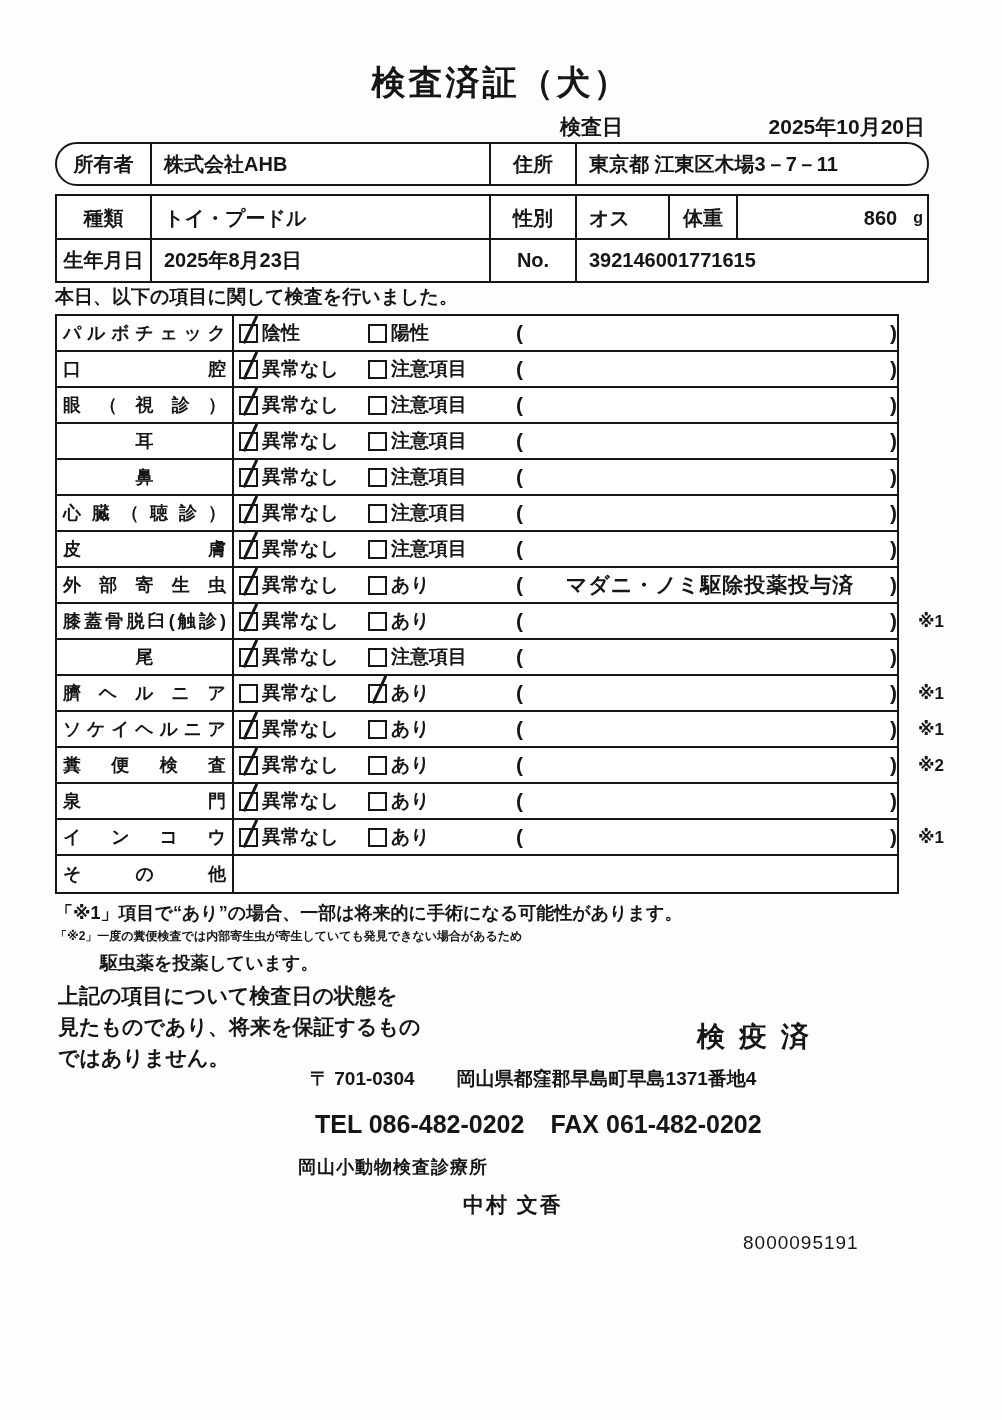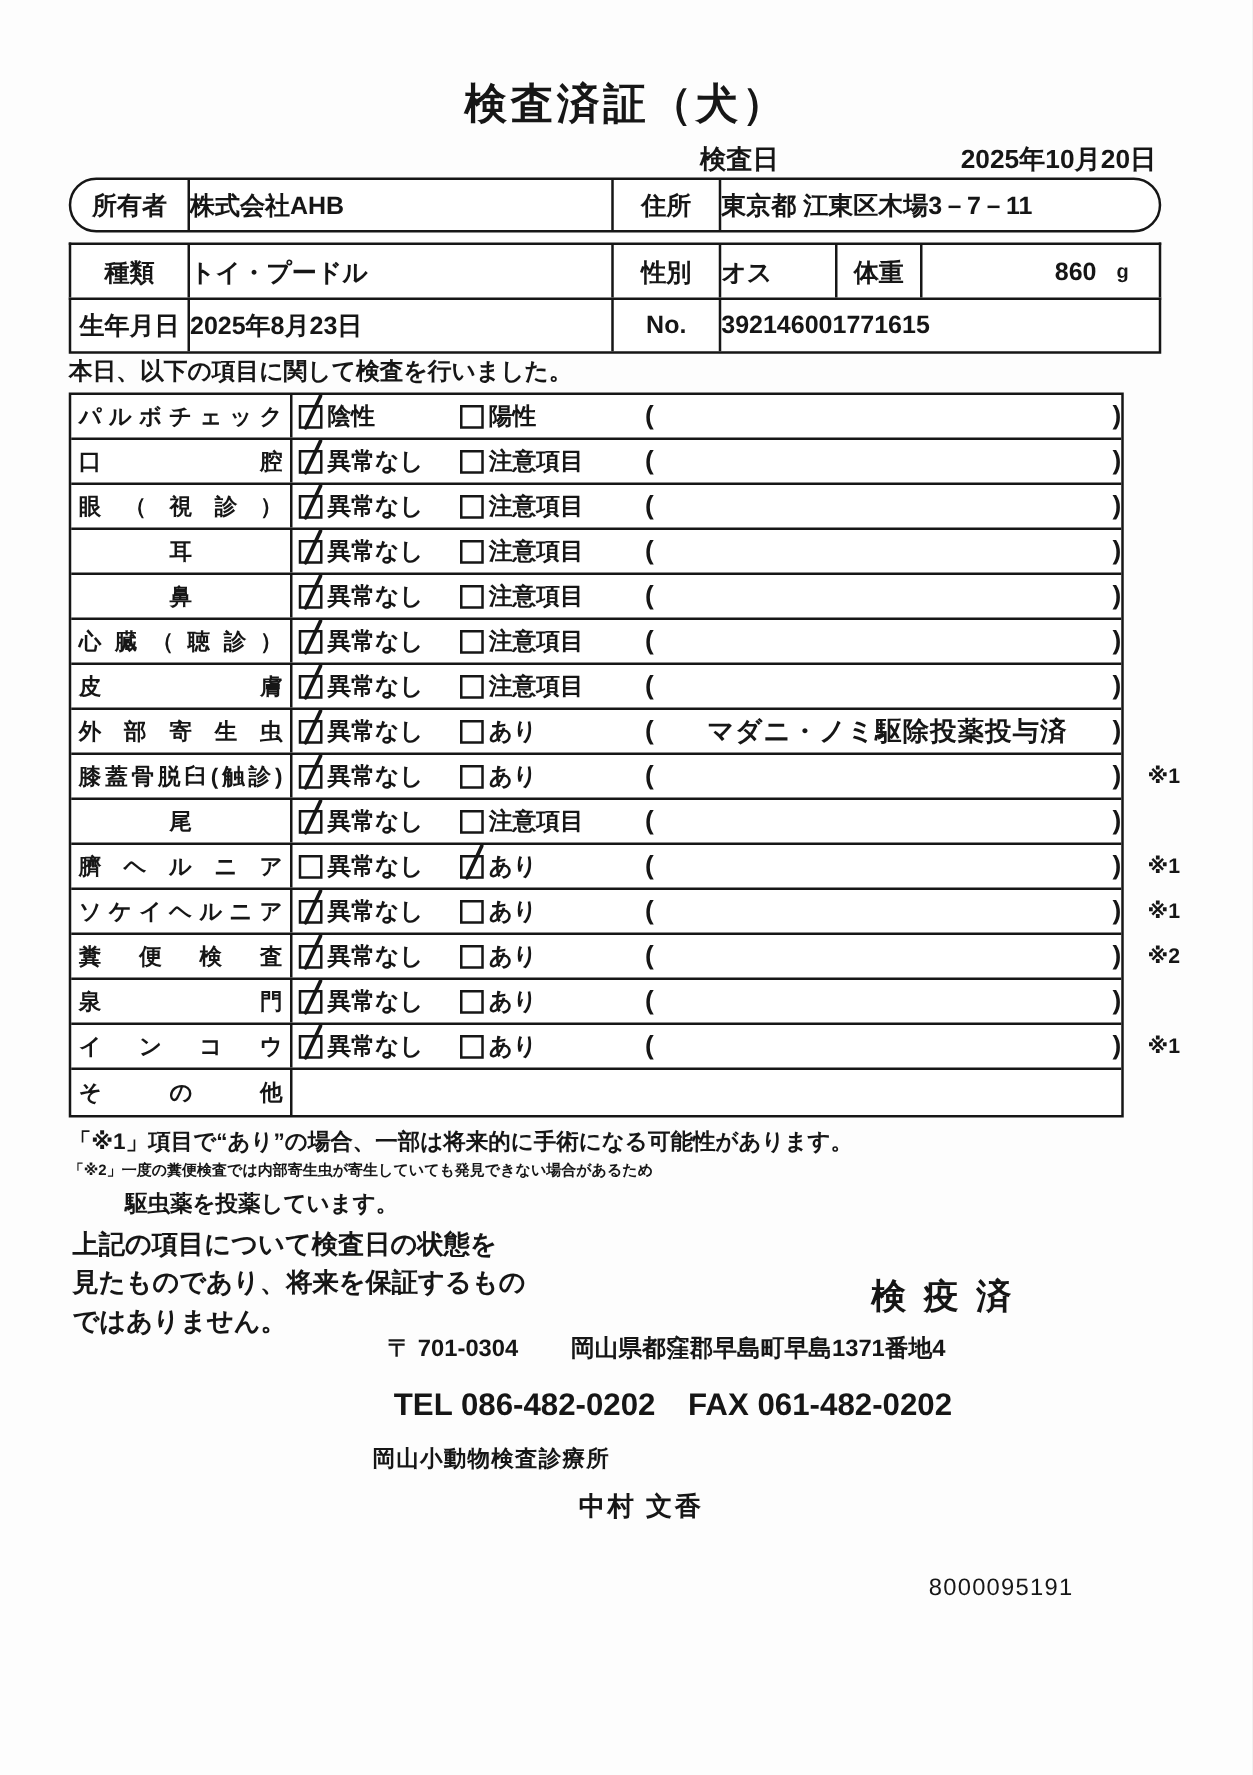--- a/index.html
+++ b/index.html
@@ -17,22 +17,22 @@
   .exam-date-value{right:77px;top:113px;font-size:21px;font-weight:600;}
 
   
   .tbl{border:2.5px solid #161616;background:#fff;}
   .owner-tbl{left:55px;top:142px;width:870px;height:40px;display:grid;grid-template-columns:93px 339px 86px 1fr;border-radius:22px;}
   .info-row1{left:55px;top:194px;width:870px;height:44px;display:grid;grid-template-columns:93px 339px 86px 93px 68px 1fr;border-bottom:none;}
   .info-row2{left:55px;top:238px;width:870px;height:41px;display:grid;grid-template-columns:93px 339px 86px 1fr;}
   .tcell{display:flex;align-items:center;font-size:20px;font-weight:600;overflow:hidden;white-space:nowrap;}
   .tcell + .tcell{border-left:2.5px solid #161616;}
   .tlabel{justify-content:center;}
-  .tvalue{}
-  .tvalue-right{justify-content:flex-end;padding-right:24px;gap:16px;}
+  .tvalue{padding-left:12px;}
+  .tvalue-right{justify-content:flex-end;padding-right:4px;gap:16px;}
   .unit{font-size:16px;}
 
   
   .intro{left:55px;top:284px;font-size:19px;font-weight:600;}
 
   
   .checklist{left:55px;top:314px;width:840px;border:2.5px solid #161616;background:#fff;}
   .row{display:flex;height:36px;border-bottom:2.5px solid #161616;position:relative;box-sizing:border-box;}
   .row:last-child{border-bottom:none;}
   .cell-label{
@@ -61,21 +61,21 @@
   .fn2{left:55px;top:928px;font-size:12px;font-weight:600;}
   .fn3{left:100px;top:951px;font-size:18px;font-weight:600;}
 
   
   .disclaimer{left:58px;top:980px;font-size:21px;font-weight:700;line-height:31px;white-space:pre-line;}
   .quarantine{left:697px;top:1018px;font-size:28px;font-weight:600;letter-spacing:14px;}
   .addr-line{left:310px;top:1066px;display:flex;gap:42px;font-size:19px;font-weight:600;}
   .tel-line{left:315px;top:1110px;display:flex;gap:26px;font-size:25px;font-weight:600;}
   .clinic{left:298px;top:1155px;font-size:18px;font-weight:600;letter-spacing:1px;}
   .examiner{left:463px;top:1191px;font-size:21px;font-weight:600;letter-spacing:2px;}
-  .serial{left:743px;top:1232px;font-size:19px;font-weight:500;letter-spacing:1px;margin-top:28px;}
+  .serial{left:743px;top:1232px;font-size:19px;font-weight:500;letter-spacing:1px;}
 </style>
 </head>
 <body>
 
 <div class="page">
 
   <div class="abs doc-title">検査済証（犬）</div>
 
   <div class="abs exam-date-label">検査日</div>
   <div class="abs exam-date-value">2025年10月20日</div>

